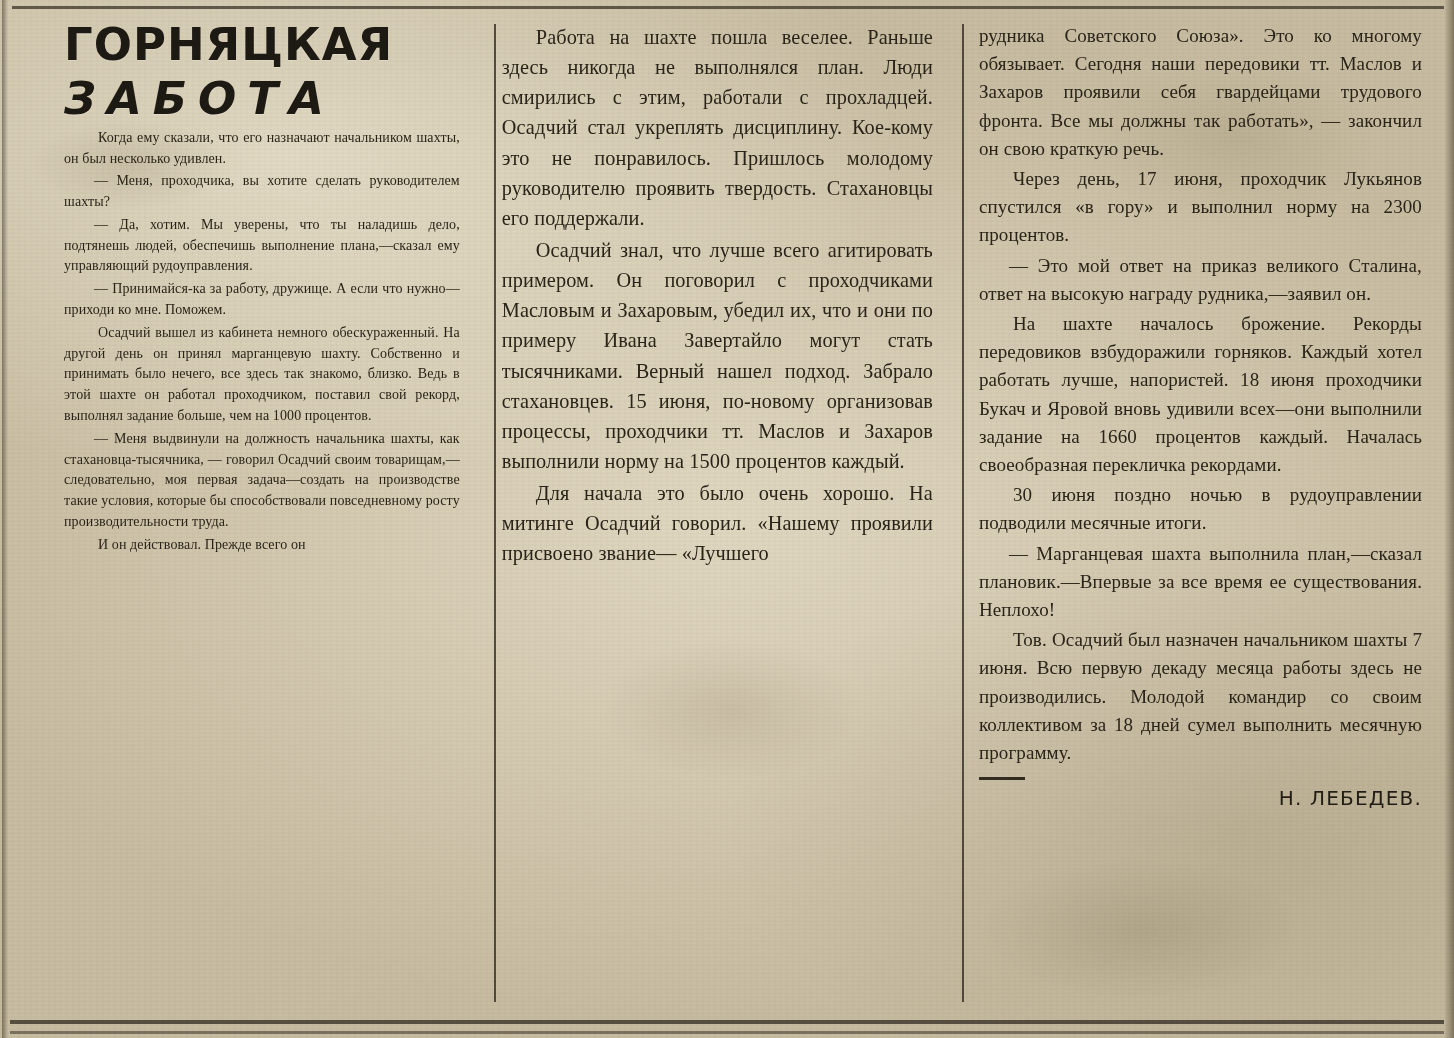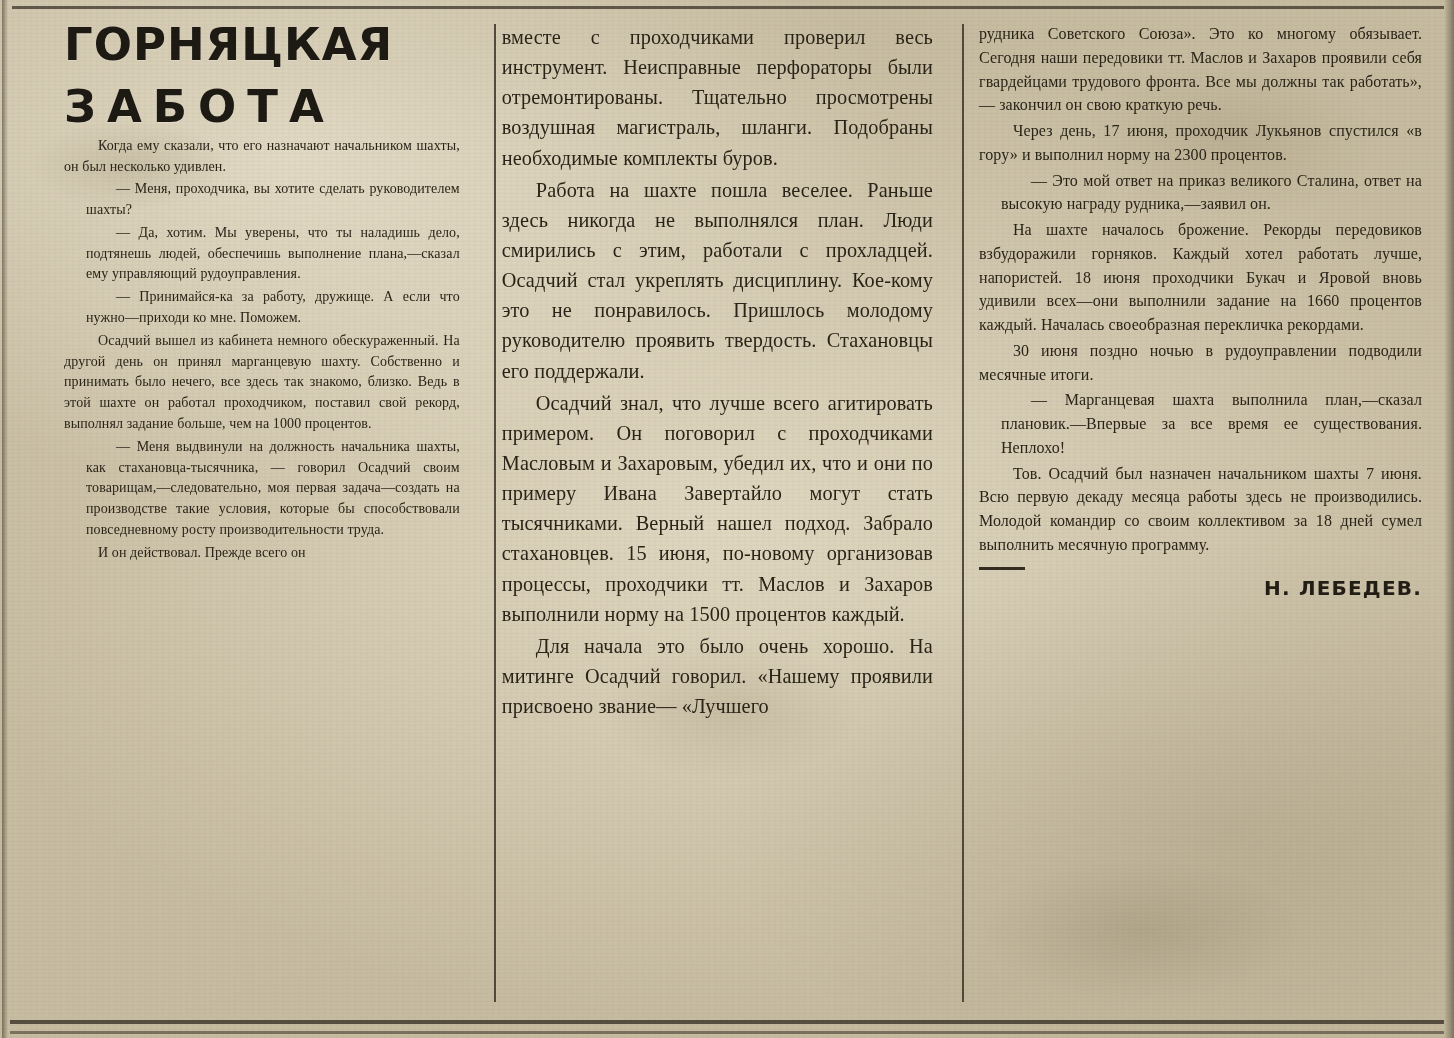--- a/index.html
+++ b/index.html
@@ -113,43 +113,43 @@
     font-family: "DejaVu Sans", sans-serif;
     font-weight: bold;
     color: #1d1913;
     font-size: 45px;
     line-height: 1.02;
     letter-spacing: 1px;
     margin: 0 0 6px 0;
     text-shadow: 0 1px 0 rgba(255,255,255,0.25);
   }
   .headline .l1 { display: block; }
-  .headline .l2 { display: block; letter-spacing: 11px; margin-top: 16px; }
+  .headline .l2 { display: block; letter-spacing: 11px; margin-top: 8px; font-style: italic; }
 
   p.para {
     margin: 0 0 2px 0;
     font-size: 20.5px;
     line-height: 1.485;
     text-align: justify;
     text-indent: 34px;
     font-family: "Liberation Serif", serif;
     color: #2a2418;
     letter-spacing: 0.1px;
     -webkit-font-smoothing: none;
   }
-  p.para.dash { text-indent: 30px; margin-left: 22px; }
+  p.para.dash { text-indent: 30px; }
   .col-1 p.para { font-size: 14px; }
   .col-2 p.para { font-size: 20.3px; }
-  .col-3 p.para { font-size: 16px; }
+  .col-3 p.para { font-size: 19px; }
 
   .signature {
     margin-top: 6px;
     text-align: right;
     font-family: "DejaVu Sans", sans-serif;
-    font-weight: bold;
+    font-weight: normal;
     font-size: 20px;
     letter-spacing: 1.2px;
     color: #221d15;
   }
   .sig-rule {
     width: 46px;
     height: 3px;
     background: #332c21;
     margin: 10px 0 4px 0;
   }
@@ -191,21 +191,20 @@
       <p class="para">Когда ему сказали, что его назначают начальником шахты, он был несколько удивлен.</p>
       <p class="para dash">— Меня, проходчика, вы хотите сделать руководителем шахты?</p>
       <p class="para dash">— Да, хотим. Мы уверены, что ты наладишь дело, подтянешь людей, обеспечишь выполнение плана,—сказал ему управляющий рудоуправления.</p>
       <p class="para dash">— Принимайся-ка за работу, дружище. А если что нужно—приходи ко мне. Поможем.</p>
       <p class="para">Осадчий вышел из кабинета немного обескураженный. На другой день он принял марганцевую шахту. Собственно и принимать было нечего, все здесь так знакомо, близко. Ведь в этой шахте он работал проходчиком, поставил свой рекорд, выполнял задание больше, чем на 1000 процентов.</p>
       <p class="para dash">— Меня выдвинули на должность начальника шахты, как стахановца-тысячника, — говорил Осадчий своим товарищам,—следовательно, моя первая задача—создать на производстве такие условия, которые бы способствовали повседневному росту производительности труда.</p>
       <p class="para">И он действовал. Прежде всего он</p>
     </div>
 
     <div class="col col-2">
-      <p class="para" style="text-indent:0">вместе с проходчиками проверил весь инструмент. Неисправные перфораторы были отремонтированы. Тщательно просмотрены воздушная магистраль, шланги. Подобраны необходимые комплекты буров.</p>
       <p class="para">Работа на шахте пошла веселее. Раньше здесь никогда не выполнялся план. Люди смирились с этим, работали с прохладцей. Осадчий стал укреплять дисциплину. Кое-кому это не понравилось. Пришлось молодому руководителю проявить твердость. Стахановцы его поддержали.</p>
       <p class="para">Осадчий знал, что лучше всего агитировать примером. Он поговорил с проходчиками Масловым и Захаровым, убедил их, что и они по примеру Ивана Завертайло могут стать тысячниками. Верный нашел подход. Забрало стахановцев. 15 июня, по-новому организовав процессы, проходчики тт. Маслов и Захаров выполнили норму на 1500 процентов каждый.</p>
       <p class="para">Для начала это было очень хорошо. На митинге Осадчий говорил. «Нашему проявили присвоено звание— «Лучшего</p>
     </div>
 
     <div class="col col-3">
       <p class="para" style="text-indent:0">рудника Советского Союза». Это ко многому обязывает. Сегодня наши передовики тт. Маслов и Захаров проявили себя гвардейцами трудового фронта. Все мы должны так работать», — закончил он свою краткую речь.</p>
       <p class="para">Через день, 17 июня, проходчик Лукьянов спустился «в гору» и выполнил норму на 2300 процентов.</p>
       <p class="para dash">— Это мой ответ на приказ великого Сталина, ответ на высокую награду рудника,—заявил он.</p>
       <p class="para">На шахте началось брожение. Рекорды передовиков взбудоражили горняков. Каждый хотел работать лучше, напористей. 18 июня проходчики Букач и Яровой вновь удивили всех—они выполнили задание на 1660 процентов каждый. Началась своеобразная перекличка рекордами.</p>

